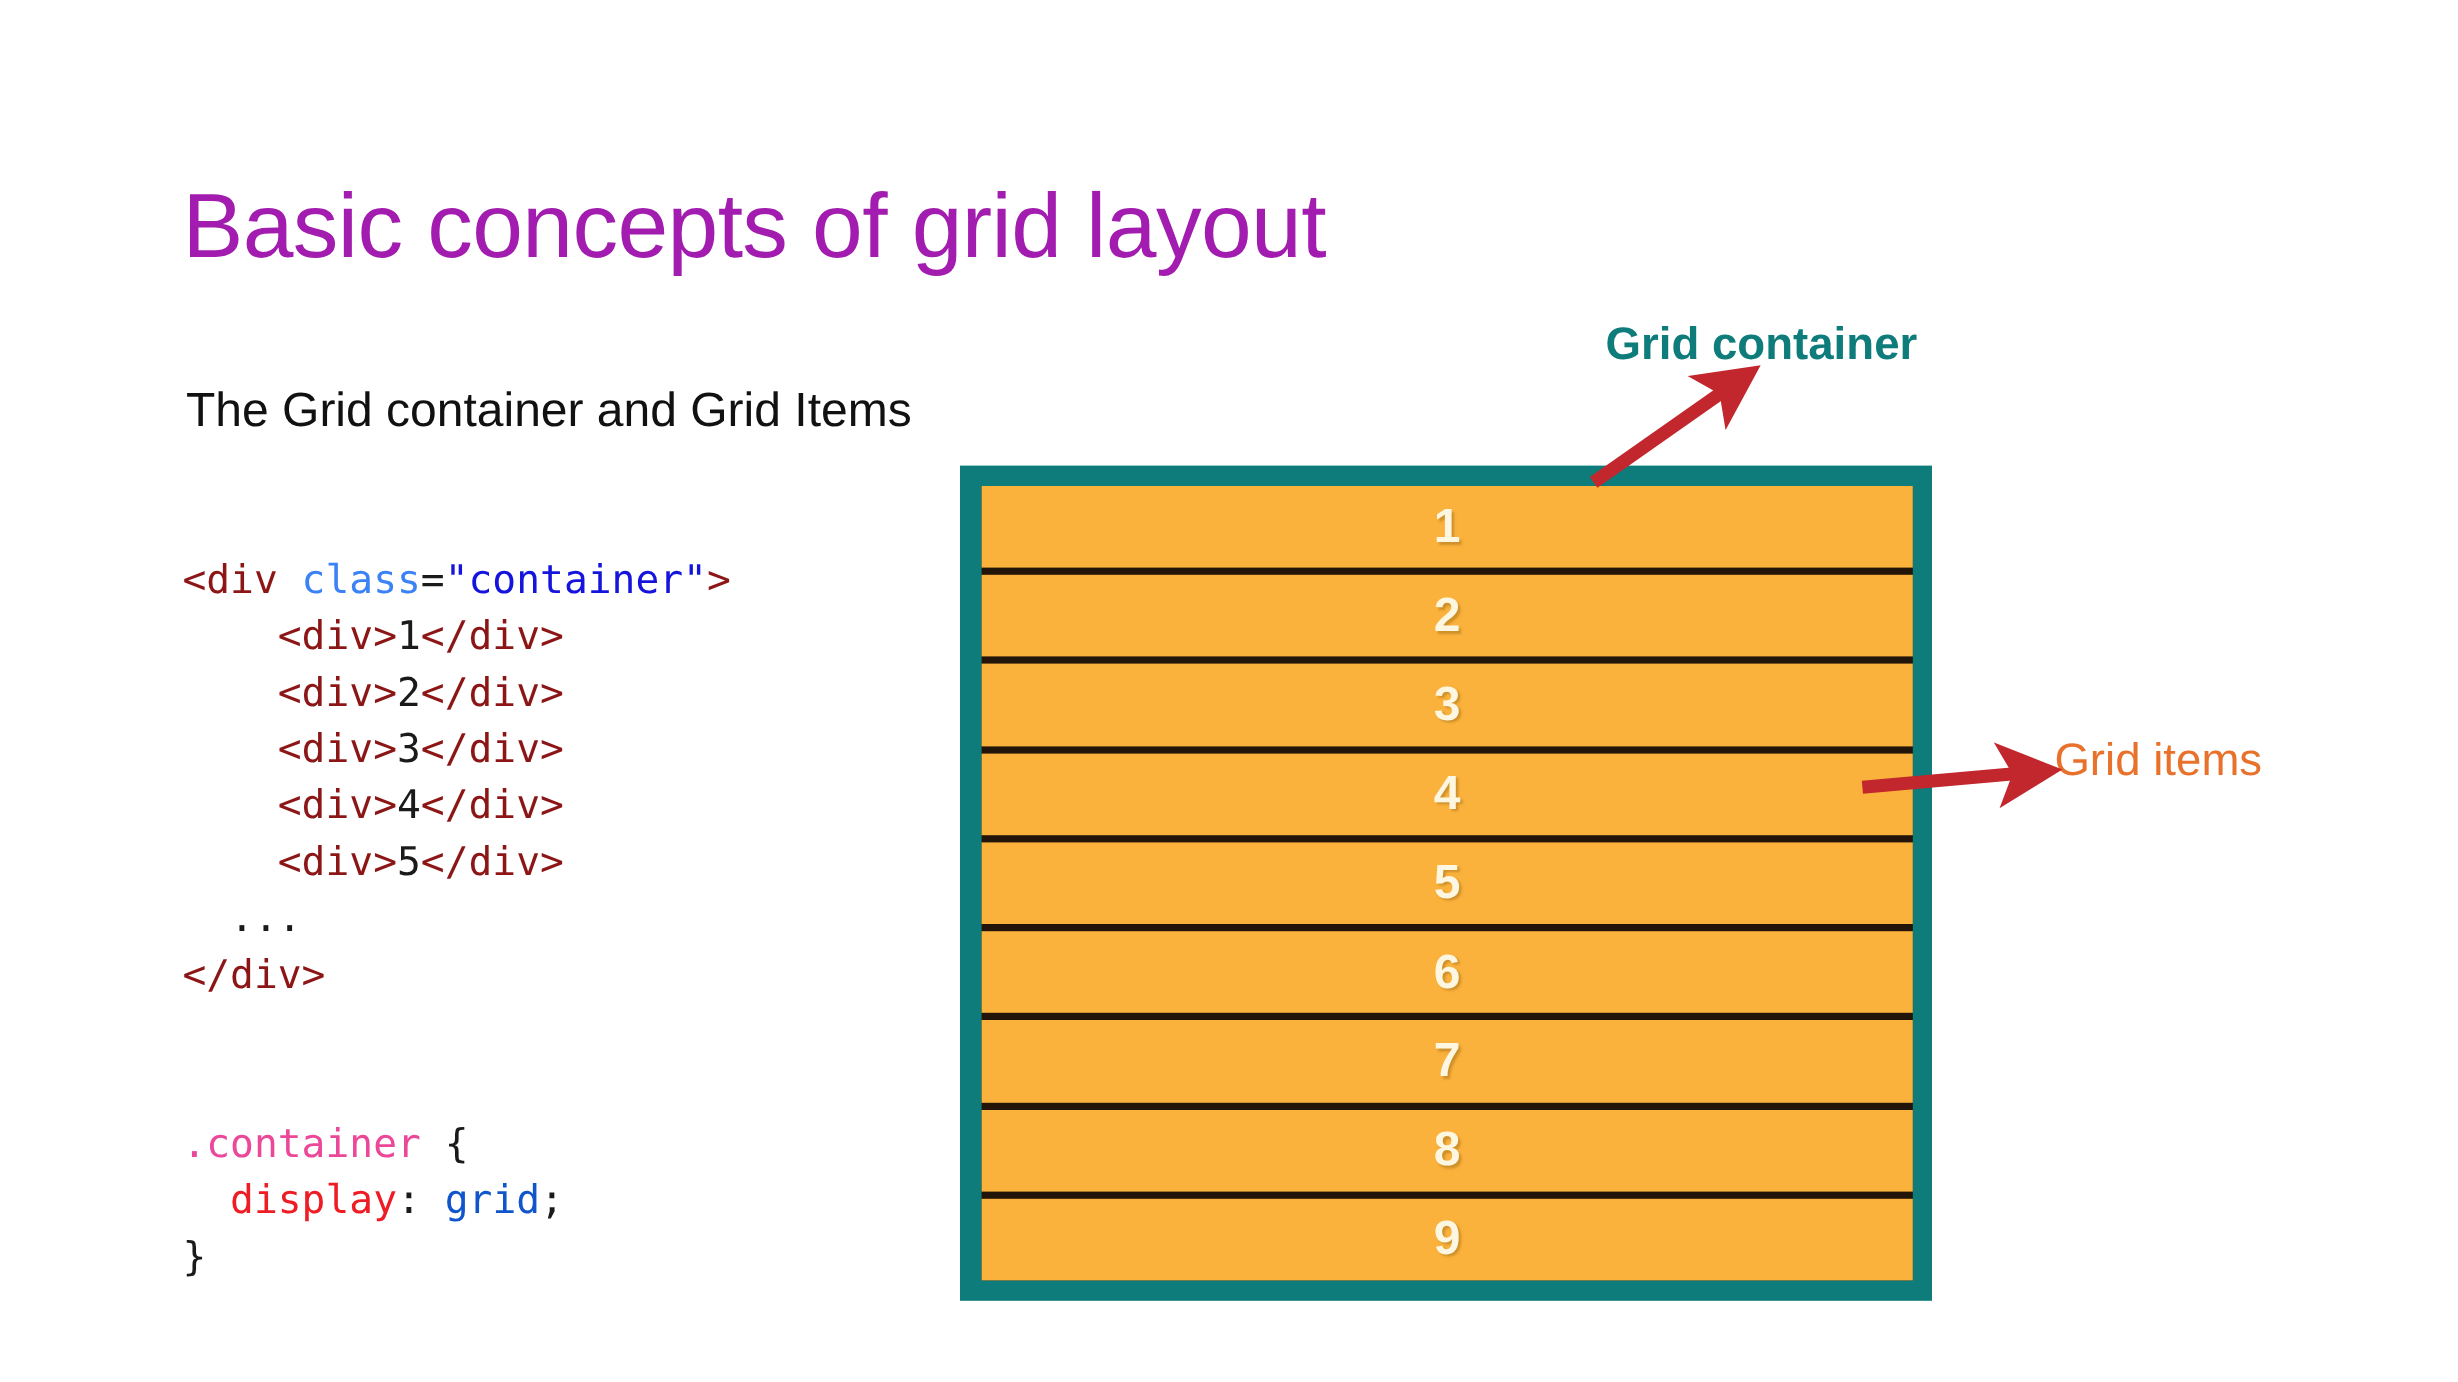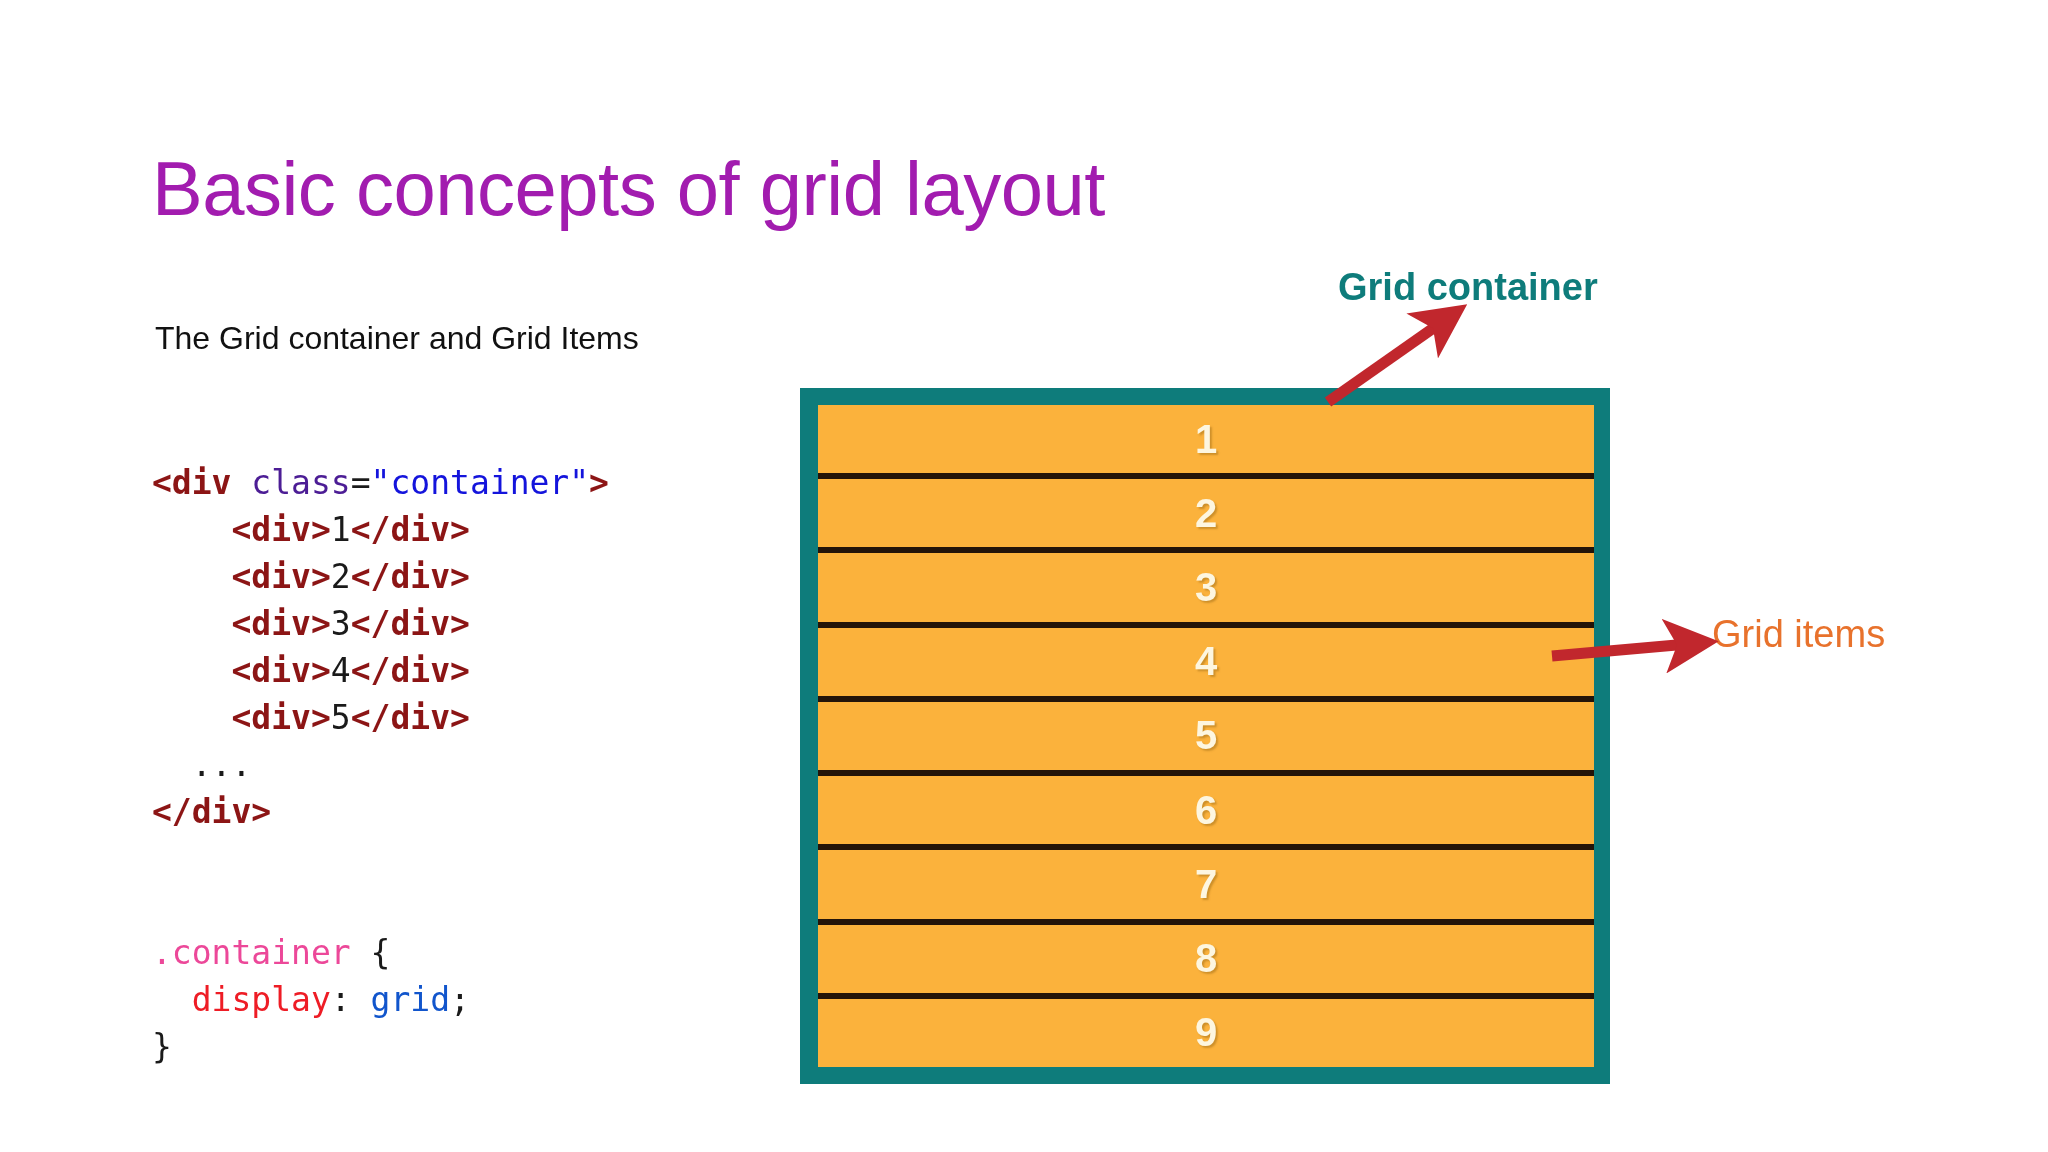--- a/index.html
+++ b/index.html
@@ -29,42 +29,42 @@
     white-space: nowrap;
     line-height: 1.08;
   }
 
   
   #slide-subtitle {
     position: absolute;
     left: 155px;
     top: 320px;
     font-family: "Liberation Sans", sans-serif;
-    font-size: 32px;
+    font-size: 40px;
     font-weight: 400;
     color: #111111;
     white-space: nowrap;
   }
 
   
   #code-block {
     position: absolute;
     left: 152px;
     top: 426px;
     font-family: "DejaVu Sans Mono", monospace;
     font-size: 33px;
     line-height: 47px;
     color: #1a1a1a;
     white-space: pre;
     letter-spacing: 0px;
   }
   #code-block .ln { display: block; height: 47px; white-space: pre; }
   #code-block .blank { display: block; height: 47px; }
-  .tok-tag      { color: #8C1515; font-weight: bold; }
-  .tok-attr     { color: #4c1d95; }
+  .tok-tag      { color: #8C1515; }
+  .tok-attr     { color: #3b82f6; }
   .tok-str      { color: #1414DC; }
   .tok-plain    { color: #1a1a1a; }
   .tok-sel      { color: #ec4899; }
   .tok-prop     { color: #EE1C25; text-align: right; }
   .tok-val      { color: #1155CC; margin-top: 27px; }
   .tok-punct    { color: #1a1a1a; }
 
   
   #grid-container-box {
     position: absolute;

